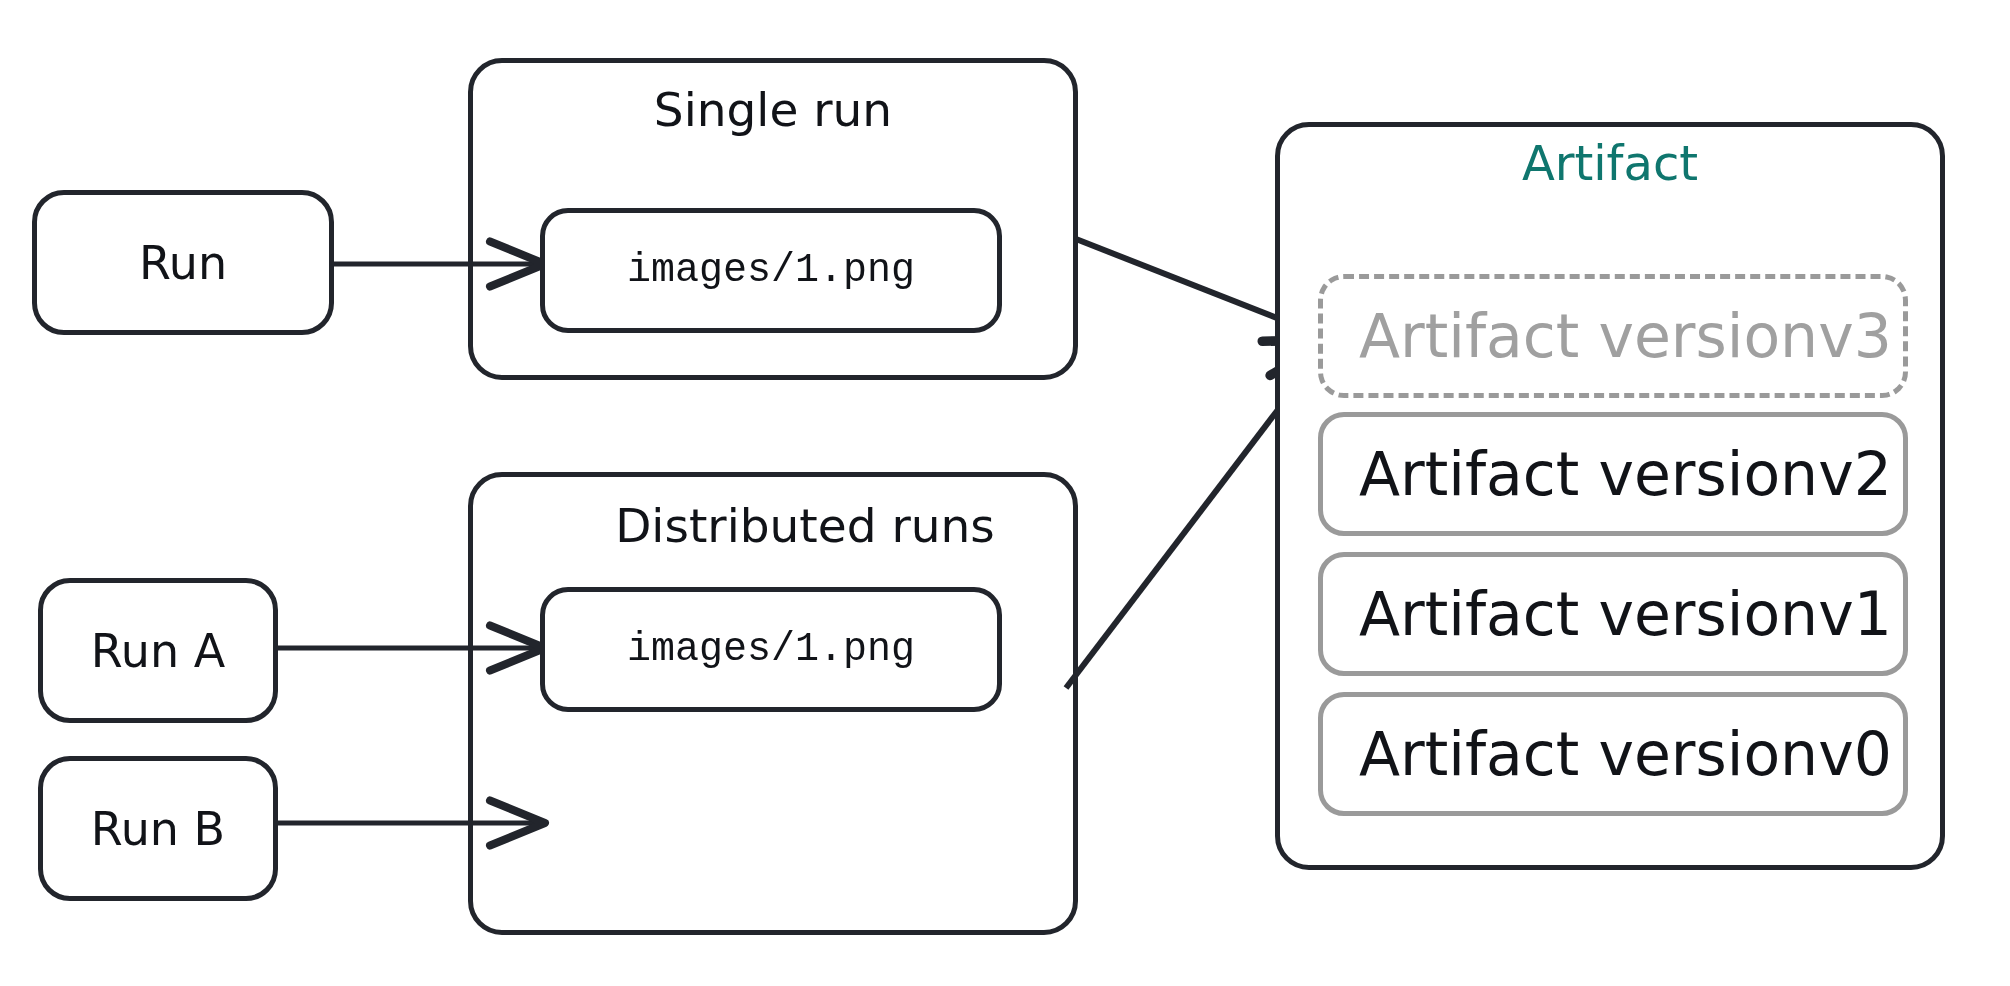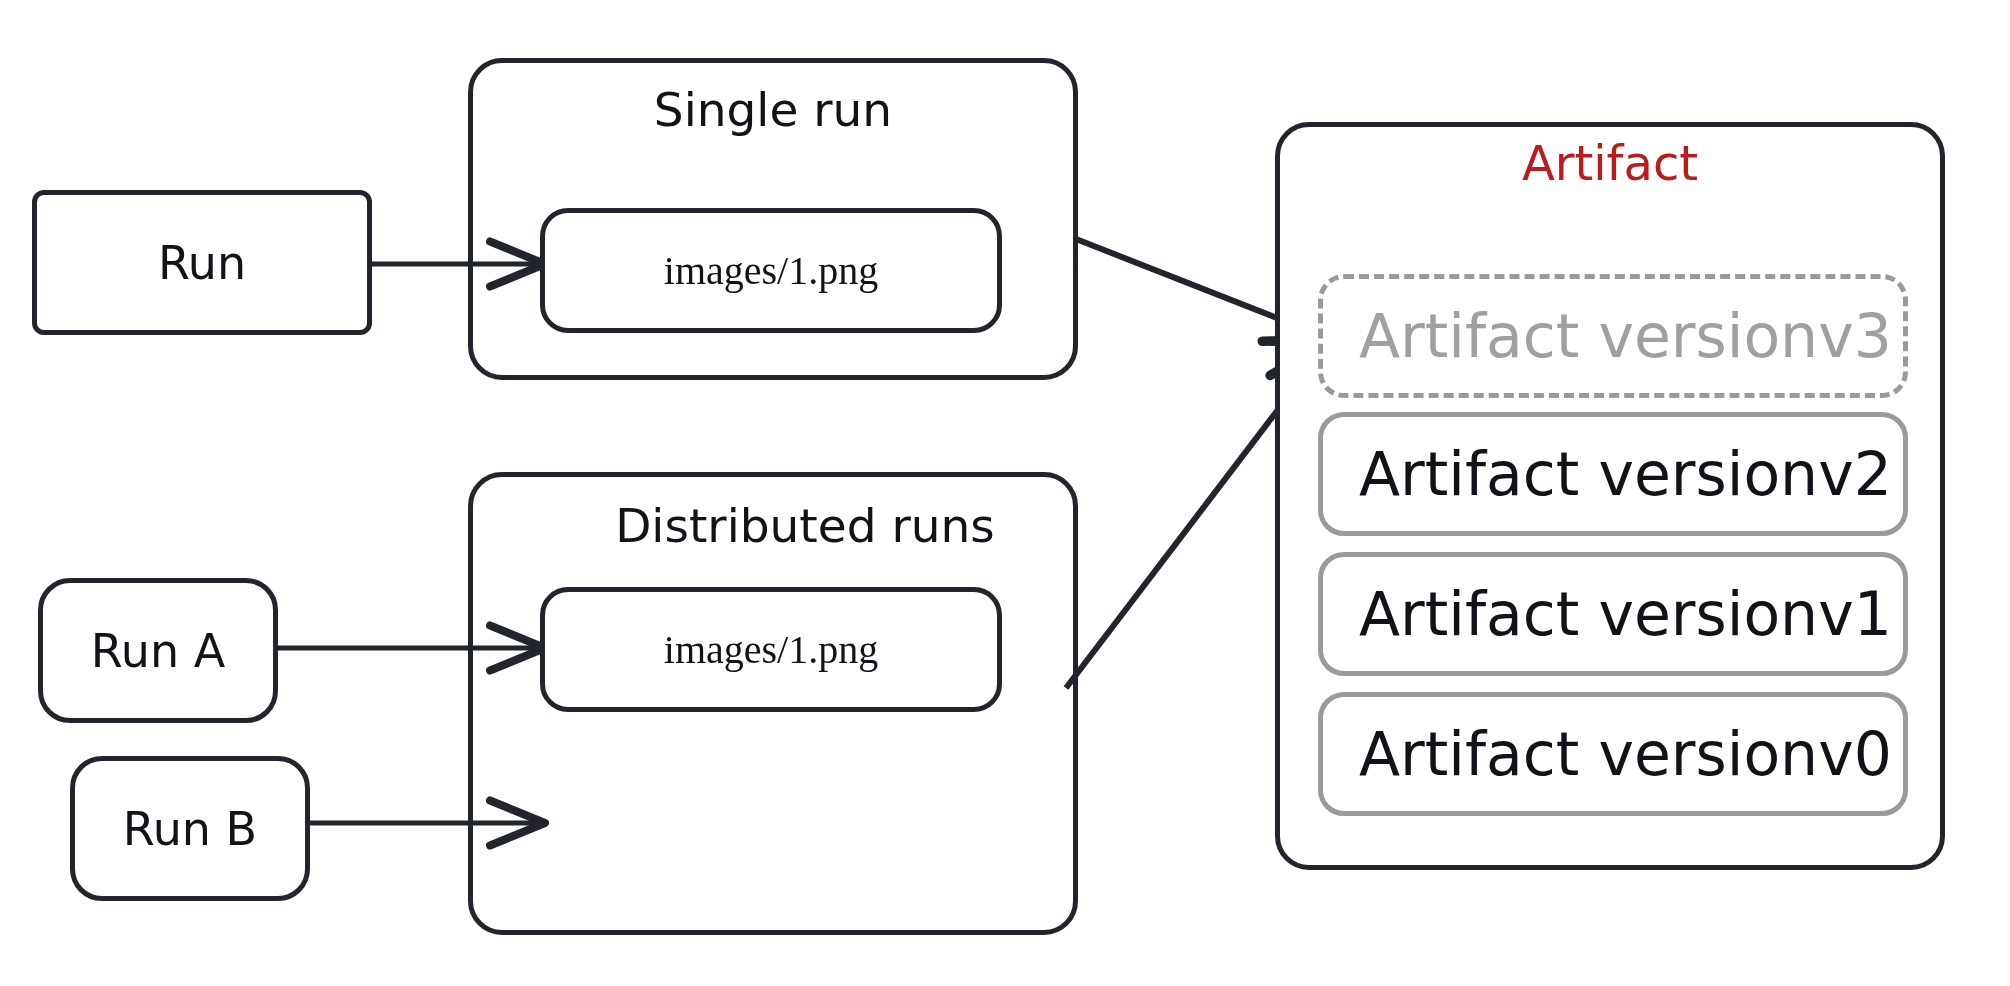--- a/index.html
+++ b/index.html
@@ -52,41 +52,41 @@
     white-space: nowrap;
   }
 
   .run-label {
     font-family: "DejaVu Sans", sans-serif;
     font-size: 46px;
     color: #111318;
   }
 
   .path-label {
-    font-family: Liberation Serif, serif;
+    font-family: Liberation Mono, monospace;
     font-size: 40px;
     color: #111318;
     letter-spacing: 0px;
   }
 
   
   #artifact-panel {
     position: absolute;
     box-sizing: border-box;
     border: 5px solid #22252c;
     border-radius: 34px;
     background: #ffffff;
   }
   #artifact-title {
     position: absolute;
     left: 0;
     right: 0;
     text-align: center;
     font-size: 48px;
-    color: #b91c1c;
+    color: #0f766e;
     white-space: nowrap;
   }
 
   .version-row {
     position: absolute;
     box-sizing: border-box;
     border-radius: 26px;
     background: #ffffff;
     display: flex;
     align-items: center;
@@ -143,36 +143,36 @@
     <line x1="277" y1="823" x2="540" y2="823" stroke="#22252c" stroke-width="5" marker-end="url(#arrowhead)"></line>
 
     <line x1="1076" y1="239" x2="1328" y2="338" stroke="#22252c" stroke-width="6" marker-end="url(#arrowhead)"></line>
 
     <line x1="1066" y1="688" x2="1328" y2="344" stroke="#22252c" stroke-width="6" marker-end="url(#arrowhead)"></line>
   </svg>
 
   <div class="group-box" style="left:468px; top:58px; width:610px; height:322px;"></div>
   <div class="group-title" style="left:468px; width:610px; top:82px;">Single run</div>
 
-  <div class="node" style="left:32px; top:190px; width:340px; height:145px; border-radius:12px;">
+  <div class="node" style="left:32px; top:190px; width:302px; height:145px; border-radius:32px;">
     <span class="run-label">Run</span>
   </div>
 
   <div class="node" style="left:540px; top:208px; width:462px; height:125px; border-radius:28px;">
     <span class="path-label">images/1.png</span>
   </div>
 
   <div class="group-box" style="left:468px; top:472px; width:610px; height:463px;"></div>
   <div class="group-title" style="left:468px; width:610px; top:498px;padding-left:32px;">Distributed runs</div>
 
   <div class="node" style="left:38px; top:578px; width:240px; height:145px; border-radius:32px;">
     <span class="run-label">Run A</span>
   </div>
 
-  <div class="node" style="left:38px; top:756px; width:240px; height:145px; border-radius:32px;margin-left:32px;">
+  <div class="node" style="left:38px; top:756px; width:240px; height:145px; border-radius:32px;">
     <span class="run-label">Run B</span>
   </div>
 
   <div class="node" style="left:540px; top:587px; width:462px; height:125px; border-radius:28px;">
     <span class="path-label">images/1.png</span>
   </div>
 
 
   <div id="artifact-panel" style="left:1275px; top:122px; width:670px; height:748px;"></div>
   <div id="artifact-title" style="left:1275px; width:670px; top:135px;">Artifact</div>

